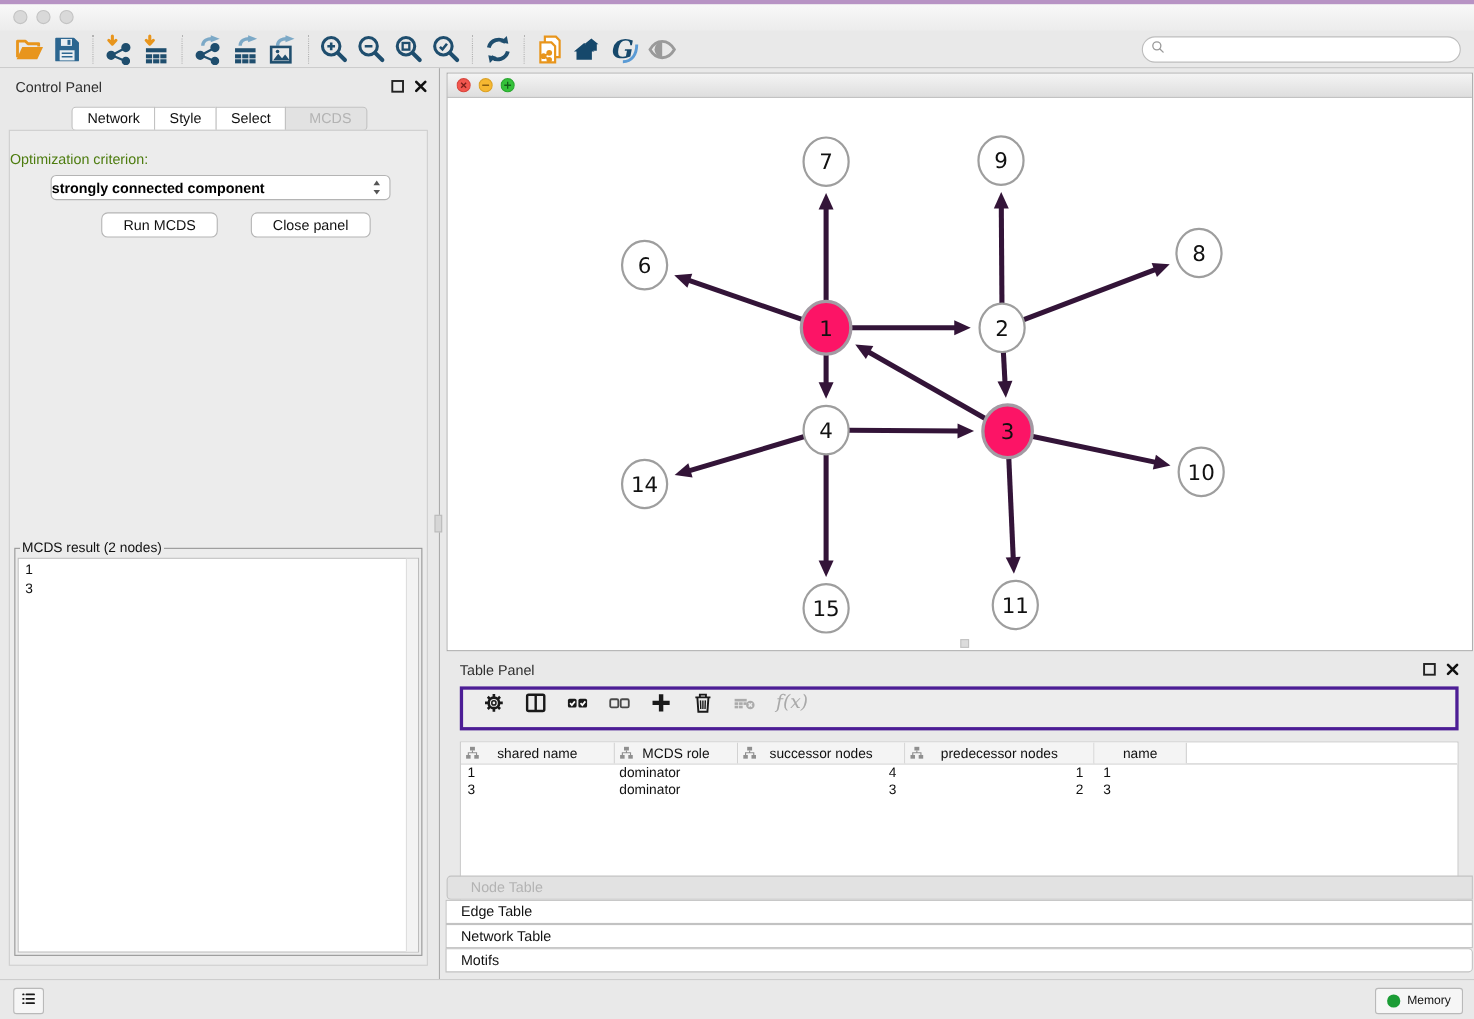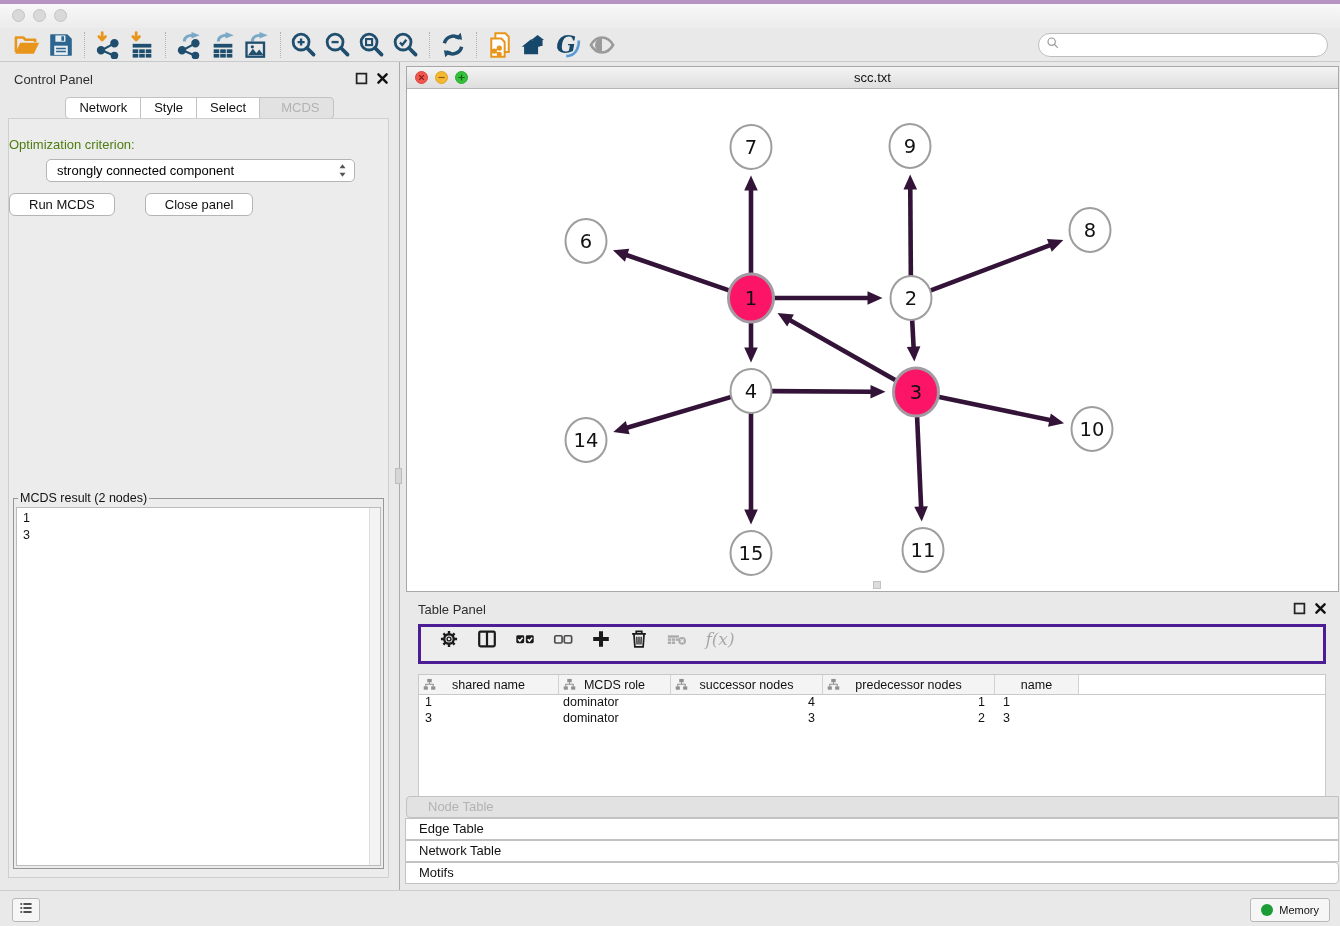--- a/index.html
+++ b/index.html
@@ -37,23 +37,23 @@
   .tab{height:20px;line-height:20px;padding:0 13px;font-size:13px;background:#fff;color:#111;
        border:1px solid #c2c2c2;margin-left:-1px;}
   .tab:first-child{border-radius:4px 0 0 4px;margin-left:0;}
   .tab:last-child{border-radius:0 4px 4px 0;}
   .tab.active{background:#e2e2e2;color:#b3b3b3;padding-left:21px;}
   .cp-inner{position:absolute;left:8px;top:56px;width:381px;height:760px;background:#ececec;
             border:1px solid #cfcfcf;box-sizing:border-box;}
   .opt-label{position:absolute;left:0;top:18px;width:100%;text-align:left;font-size:13px;color:#4d7c0f;}
   .dropdown{position:absolute;left:37px;top:40px;width:309px;height:23px;background:#fff;
             border:1px solid #b4b4b4;border-radius:5px;box-sizing:border-box;display:flex;align-items:center;}
-  .dropdown .dd-text{font-size:13px;margin-left:10px;flex:1;}
+  .dropdown .dd-text{font-size:13px;flex:1;font-weight:bold;}
   .dropdown .dd-chev{margin-right:7px;display:inline-flex;width:9px;height:15px;}
-  .cp-buttons{position:absolute;left:0;top:74px;width:100%;display:flex;gap:30px;}
+  .cp-buttons{position:absolute;left:16px;top:74px;width:100%;display:flex;justify-content:center;gap:30px;}
   .btn{height:23px;line-height:21px;background:#fff;border:1px solid #b4b4b4;border-radius:6px;
        font-size:13px;padding:0 19px;box-sizing:border-box;color:#111;}
   .mcds-fieldset{position:absolute;left:4px;top:372px;width:371px;height:378px;border:1px solid #979797;
                  margin:0;padding:2px;box-sizing:border-box;background:#ececec;}
   .mcds-fieldset legend{font-size:12.5px;color:#111;padding:0 2px;margin-left:2px;}
   .mcds-box{position:relative;width:100%;height:100%;background:#fff;border:1px solid #bcbcbc;box-sizing:border-box;}
   .mcds-lines{margin:0;padding:2px 6px;font-family:"Liberation Sans",sans-serif;font-size:12.5px;line-height:17px;color:#111;}
   .mcds-scroll{position:absolute;right:0;top:0;width:11px;height:100%;background:#f3f3f3;border-left:1px solid #dedede;box-sizing:border-box;}
   .cp-grip{position:absolute;right:-3px;top:406px;width:7px;height:16px;background:#d6d6d6;border:1px solid #bcbcbc;box-sizing:border-box;}
 
@@ -331,21 +331,20 @@
               <path d="M3.4 6.5h6.2" stroke="#8a5f10" stroke-width="1.2" fill="none"></path>
             </svg>
           </span>
         <span class="ntl" id="ntl-max">
             <svg viewBox="0 0 13 13">
               <circle cx="6.5" cy="6.5" r="6" fill="#34c23a" stroke="#2aa730"></circle>
               <path d="M6.5 3.4v6.2M3.4 6.5h6.2" stroke="#14611b" stroke-width="1.2" fill="none"></path>
             </svg>
           </span>
       </div>
-      <div class="net-title">scc.txt</div>
     </div>
     <div class="net-canvas">
       <svg id="graph-svg" width="931" height="502" viewBox="0 0 931 502">
           <line x1="344" y1="186.5" x2="344" y2="100" stroke="#331438" stroke-width="4.6"></line>
           <polygon points="344,86.5 350.8,101.5 337.2,101.5" fill="#331438"></polygon>
           <line x1="322.7332203769693" y1="201.65329431204393" x2="218.69798862965732" y2="165.71385061751798" stroke="#331438" stroke-width="4.6"></line>
           <polygon points="205.93792085583888,161.30582720474433 222.3361116568861,159.77633759953244 217.89543621883263,172.63092439389766" fill="#331438"></polygon>
           <line x1="366.5" y1="209" x2="462" y2="209" stroke="#331438" stroke-width="4.6"></line>
           <polygon points="475.5,209 460.5,215.8 460.5,202.2" fill="#331438"></polygon>
           <line x1="344" y1="231.5" x2="344" y2="260" stroke="#331438" stroke-width="4.6"></line>

